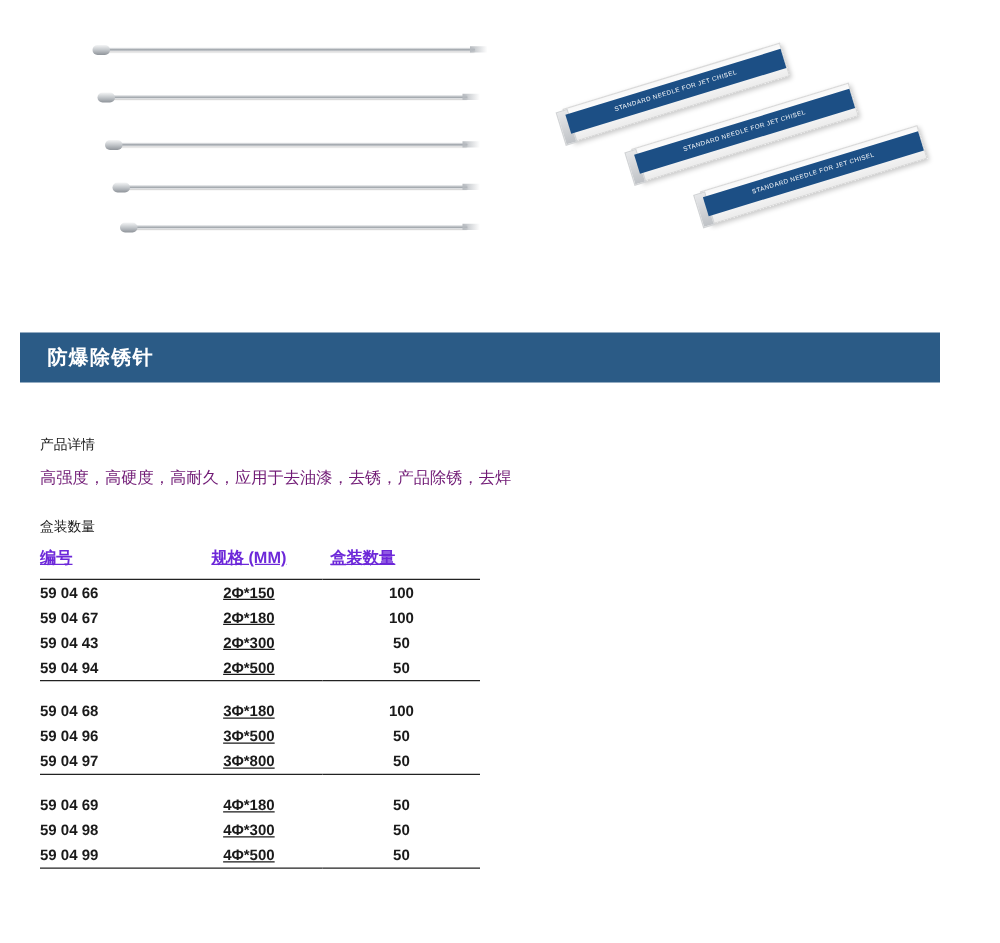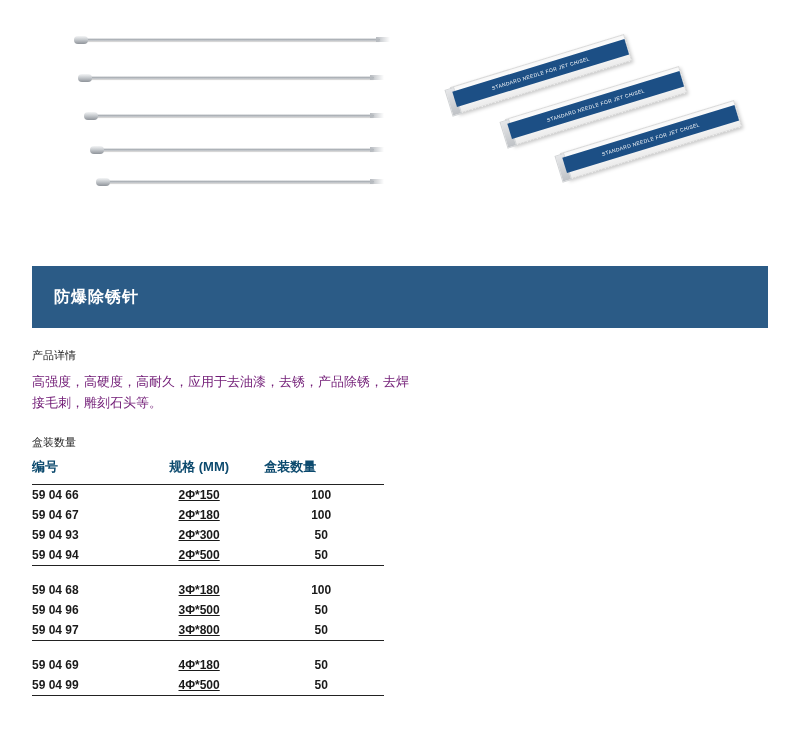--- a/index.html
+++ b/index.html
@@ -98,24 +98,24 @@
     background: linear-gradient(to bottom, #e6e7e9, #bfc2c6);
     border: 1px solid #d2d4d6;
   }
   #box-1 { transform: rotate(-17deg); left: 20px;  top: 20px; }
   #box-2 { transform: rotate(-17deg); left: 75px;  top: 52px; }
   #box-3 { transform: rotate(-17deg); left: 130px; top: 86px; }
 
   
   .banner {
     position: absolute;
-    left: 32px;
+    left: 16px;
     top: 266px;
     width: 736px;
-    height: 62px;
+    height: 40px;
     background: #2b5b86;
     display: flex;
     align-items: center;
   }
   .banner-title {
     color: #ffffff;
     font-size: 16px;
     font-weight: bold;
     padding-left: 22px;
     letter-spacing: 1px;
@@ -147,21 +147,22 @@
   .spec-table {
     border-collapse: collapse;
     width: 352px;
     font-size: 12px;
   }
   .spec-table th {
     font-size: 13px;
     font-weight: bold;
     text-align: left;
     padding: 0 0 8px 0;
-    color: #0c4a6e;
+    color: #6d28d9;
+    text-decoration: underline;
   }
   .spec-table th.c-code  { width: 110px; }
   .spec-table th.c-spec  { width: 120px; text-align: center; }
   .spec-table th.c-qty   { width: 122px; text-align: left; padding-left: 6px; }
 
   .spec-table td {
     padding: 3px 0;
     font-size: 12px;
     color: #1a1a1a;
     font-weight: bold;
@@ -235,21 +236,20 @@
 
 <div class="banner">
   <div class="banner-title">防爆除锈针</div>
 </div>
 
 <div class="content">
 
   <div class="section-heading">产品详情</div>
   <div class="desc">
     <p>高强度，高硬度，高耐久，应用于去油漆，去锈，产品除锈，去焊</p>
-    <p>接毛刺，雕刻石头等。</p>
   </div>
 
   <div class="section-heading">盒装数量</div>
 
   <table class="spec-table">
     <thead>
       <tr>
         <th class="c-code">编号</th>
         <th class="c-spec">规格 (MM)</th>
         <th class="c-qty">盒装数量</th>
@@ -261,21 +261,21 @@
         <td class="c-code">59 04 66</td>
         <td class="c-spec">2Φ*150</td>
         <td class="c-qty">100</td>
       </tr>
       <tr>
         <td class="c-code">59 04 67</td>
         <td class="c-spec">2Φ*180</td>
         <td class="c-qty">100</td>
       </tr>
       <tr>
-        <td class="c-code">59 04 93</td>
+        <td class="c-code">59 04 43</td>
         <td class="c-spec">2Φ*300</td>
         <td class="c-qty">50</td>
       </tr>
       <tr>
         <td class="c-code">59 04 94</td>
         <td class="c-spec">2Φ*500</td>
         <td class="c-qty">50</td>
       </tr>
 
       <tr class="spacer">
@@ -301,20 +301,25 @@
       <tr class="spacer">
         <td colspan="3"></td>
       </tr>
 
       <tr>
         <td class="c-code">59 04 69</td>
         <td class="c-spec">4Φ*180</td>
         <td class="c-qty">50</td>
       </tr>
       <tr>
+        <td class="c-code">59 04 98</td>
+        <td class="c-spec">4Φ*300</td>
+        <td class="c-qty">50</td>
+      </tr>
+      <tr>
         <td class="c-code">59 04 99</td>
         <td class="c-spec">4Φ*500</td>
         <td class="c-qty">50</td>
       </tr>
 
       <tr class="rule-bottom">
         <td colspan="3"></td>
       </tr>
 
     </tbody>

